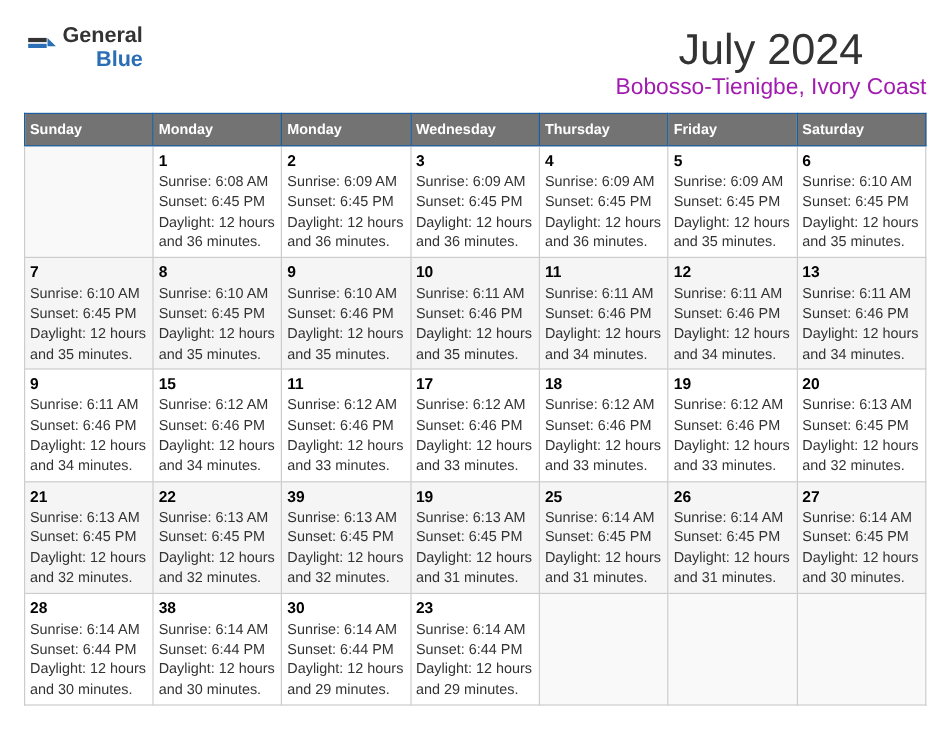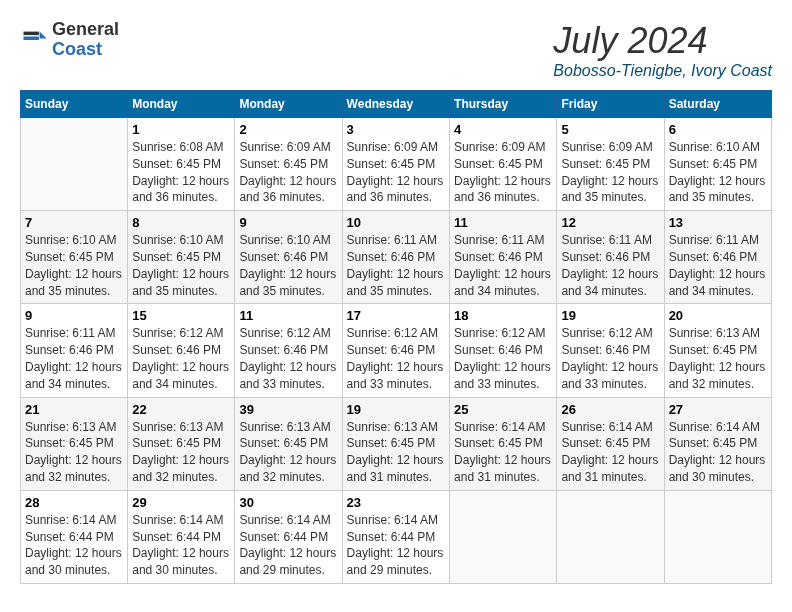--- a/index.html
+++ b/index.html
@@ -13,57 +13,57 @@
     .header-area {
       display: flex;
       justify-content: space-between;
       align-items: flex-start;
       margin-bottom: 10px;
     }
     .logo {
       display: flex;
       align-items: center;
       gap: 4px;
+      text-align: right;
     }
     .logo-text-general {
       font-size: 18px;
       font-weight: bold;
       color: #333;
       line-height: 1.1;
     }
     .logo-text-blue {
       font-size: 18px;
       font-weight: bold;
       color: #2a6eb5;
       line-height: 1.1;
     }
     .logo-icon {
       width: 28px;
       height: 28px;
     }
     .title-area {
-      text-align: left;
-      font-style: italic;
+      text-align: center;
     }
     .main-title {
       font-size: 36px;
       color: #333;
       font-weight: normal;
     }
     .subtitle {
-      font-size: 16px;
-      color: #0c4a6e;
+      font-size: 19px;
+      color: #a21caf;
     }
     table {
       width: 100%;
       border-collapse: collapse;
       font-size: 11px;
     }
     thead tr th {
-      background-color: #0369a1;
+      background-color: #737373;
       color: #fff;
       padding: 6px 4px;
       text-align: left;
       font-size: 12px;
       font-weight: bold;
       border: 1px solid #1a5ea0;
     }
     tbody tr td {
       border: 1px solid #ccc;
       padding: 4px;
@@ -99,21 +99,21 @@
   <div class="logo">
     <svg class="logo-icon" viewBox="0 0 40 40">
       <rect x="0" y="0" width="40" height="40" fill="white"></rect>
       <polygon points="28,8 38,18 28,18" fill="#2a6eb5"></polygon>
       <rect x="5" y="8" width="22" height="5" fill="#333"></rect>
       <rect x="5" y="15" width="22" height="5" fill="#2a6eb5"></rect>
     </svg>
     <div>
       <div>
         <span class="logo-text-general">General</span><br>
-        <span class="logo-text-blue">Coast</span>
+        <span class="logo-text-blue">Blue</span>
       </div>
     </div>
   </div>
   <div class="title-area">
     <div class="main-title">July 2024</div>
     <div class="subtitle">Bobosso-Tienigbe, Ivory Coast</div>
   </div>
 </div>
 
 <table>
@@ -160,21 +160,21 @@
         <td><span class="day-number">21</span><span class="day-info">Sunrise: 6:13 AM<br>Sunset: 6:45 PM<br>Daylight: 12 hours and 32 minutes.</span></td>
         <td><span class="day-number">22</span><span class="day-info">Sunrise: 6:13 AM<br>Sunset: 6:45 PM<br>Daylight: 12 hours and 32 minutes.</span></td>
         <td><span class="day-number">39</span><span class="day-info">Sunrise: 6:13 AM<br>Sunset: 6:45 PM<br>Daylight: 12 hours and 32 minutes.</span></td>
         <td><span class="day-number">19</span><span class="day-info">Sunrise: 6:13 AM<br>Sunset: 6:45 PM<br>Daylight: 12 hours and 31 minutes.</span></td>
         <td><span class="day-number">25</span><span class="day-info">Sunrise: 6:14 AM<br>Sunset: 6:45 PM<br>Daylight: 12 hours and 31 minutes.</span></td>
         <td><span class="day-number">26</span><span class="day-info">Sunrise: 6:14 AM<br>Sunset: 6:45 PM<br>Daylight: 12 hours and 31 minutes.</span></td>
         <td><span class="day-number">27</span><span class="day-info">Sunrise: 6:14 AM<br>Sunset: 6:45 PM<br>Daylight: 12 hours and 30 minutes.</span></td>
       </tr>
       <tr>
         <td><span class="day-number">28</span><span class="day-info">Sunrise: 6:14 AM<br>Sunset: 6:44 PM<br>Daylight: 12 hours and 30 minutes.</span></td>
-        <td><span class="day-number">29</span><span class="day-info">Sunrise: 6:14 AM<br>Sunset: 6:44 PM<br>Daylight: 12 hours and 30 minutes.</span></td>
+        <td><span class="day-number">38</span><span class="day-info">Sunrise: 6:14 AM<br>Sunset: 6:44 PM<br>Daylight: 12 hours and 30 minutes.</span></td>
         <td><span class="day-number">30</span><span class="day-info">Sunrise: 6:14 AM<br>Sunset: 6:44 PM<br>Daylight: 12 hours and 29 minutes.</span></td>
         <td><span class="day-number">23</span><span class="day-info">Sunrise: 6:14 AM<br>Sunset: 6:44 PM<br>Daylight: 12 hours and 29 minutes.</span></td>
         <td class="empty-cell"></td>
         <td class="empty-cell"></td>
         <td class="empty-cell"></td>
       </tr>
     </tbody>
 </table>
 
 </body></html>

